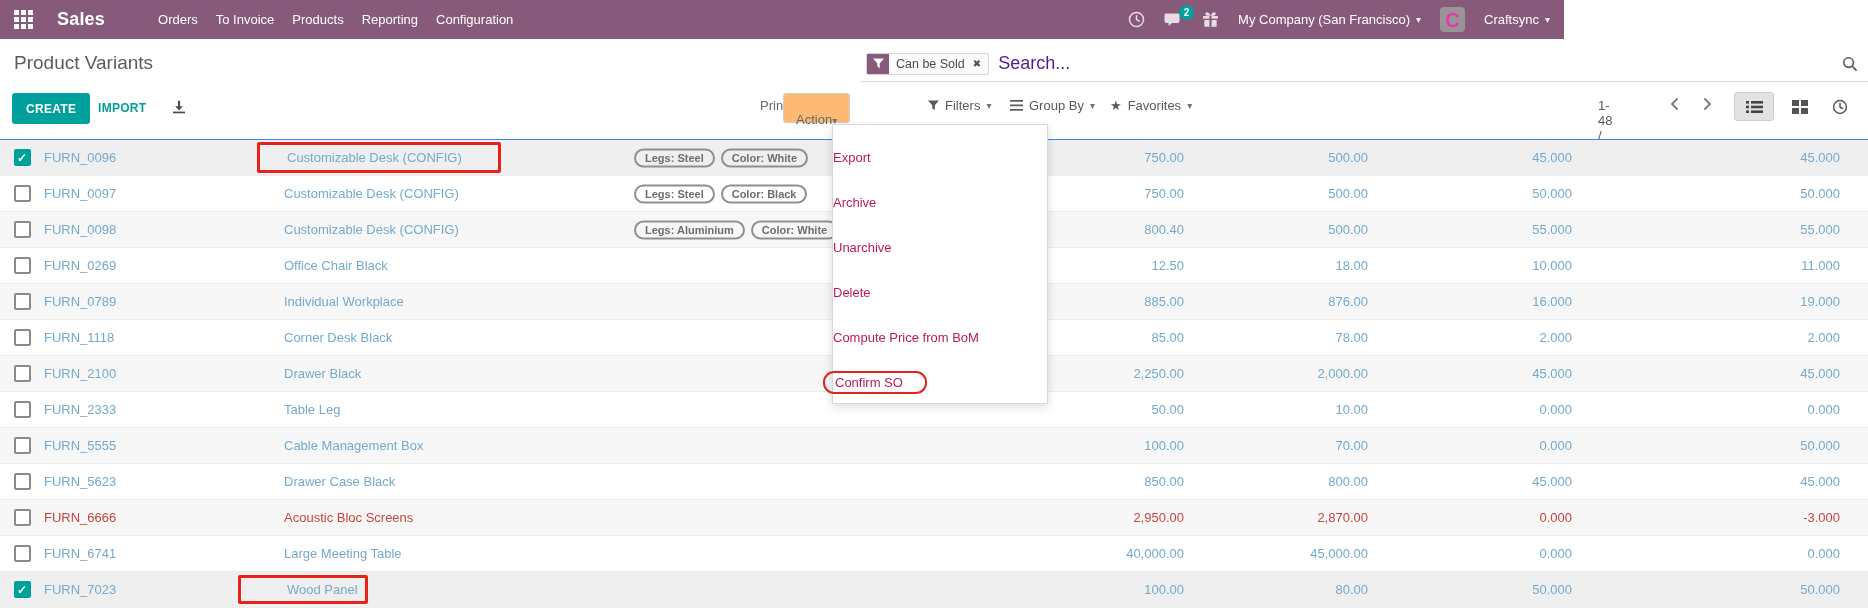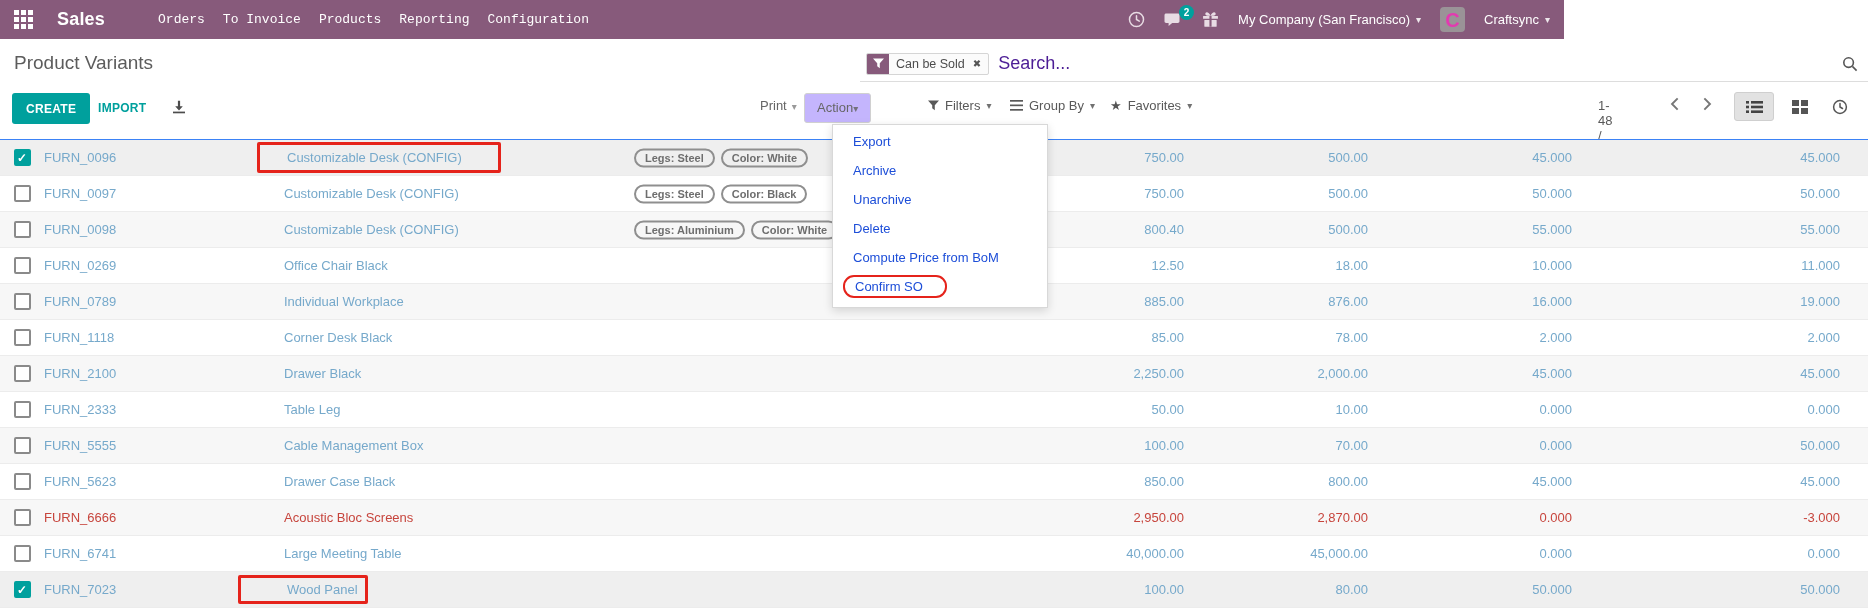--- a/index.html
+++ b/index.html
@@ -10,21 +10,21 @@
   html,body{width:1868px;height:611px;overflow:hidden;background:#fff;
     font-family:"Liberation Sans",sans-serif;font-size:13px;color:#666;}
   .page{position:relative;width:1564px;height:611px;}
 
   
   .navbar{position:absolute;top:0;left:0;width:100%;height:39px;background:var(--purple);
     display:flex;align-items:center;color:#fff;}
   .apps-icon{margin:0 0 0 14px;display:grid;grid-template-columns:repeat(3,5px);grid-gap:2px;cursor:pointer;}
   .apps-icon i{width:5px;height:5px;background:#fff;display:block;}
   .brand{font-size:18px;font-weight:bold;margin-left:24px;letter-spacing:.2px;cursor:pointer;}
-  .nav-menu{display:flex;margin-left:44px;font-family:Liberation Mono, monospace;}
+  .nav-menu{display:flex;margin-left:44px;}
   .nav-menu a{color:#fff;text-decoration:none;padding:0 9px;line-height:39px;display:block;}
   .nav-right{margin-left:auto;display:flex;align-items:center;gap:19px;padding-right:14px;}
   .nav-ico{position:relative;display:flex;align-items:center;color:#e8dce4;cursor:pointer;}
   .nav-ico svg{display:block;}
   .count-badge{position:absolute;top:-7px;right:-11px;background:var(--teal);color:#fff;
     font-size:10px;font-weight:bold;min-width:15px;height:15px;border-radius:8px;
     display:flex;align-items:center;justify-content:center;padding:0 3px;}
   .company,.username{display:flex;align-items:center;gap:6px;cursor:pointer;white-space:nowrap;}
   .caret{font-size:10px;line-height:1;opacity:.85;}
   .avatar{width:25px;height:25px;border-radius:4px;background:#9a9397;display:flex;
@@ -46,38 +46,38 @@
   
   .control-bar{position:absolute;top:84px;left:0;width:100%;height:44px;}
   .btn-create{position:absolute;left:12px;top:9px;height:31px;padding:0 14px;background:var(--teal);
     color:#fff;border:none;border-radius:3px;font-size:12px;font-weight:bold;letter-spacing:.3px;cursor:pointer;}
   .btn-import{position:absolute;left:98px;top:9px;height:31px;line-height:31px;color:var(--teal);
     font-size:12px;font-weight:bold;letter-spacing:.3px;background:none;border:none;cursor:pointer;}
   .dl-icon{position:absolute;left:172px;top:16px;color:#4c4c4c;cursor:pointer;}
   .dd{position:absolute;top:14px;color:#666;cursor:pointer;white-space:nowrap;}
   .dd .caret{color:#888;margin-left:5px;}
   .print-dd{left:760px;}
-  .action-btn{position:absolute;left:804px;top:9px;height:30px;line-height:28px;padding:0 12px;
-    border:1px solid #d0d0d0;border-radius:3px;background:#c4b5fd;color:#666;cursor:pointer;white-space:nowrap;}
+  .action-btn{position:absolute;left:783px;top:9px;height:30px;line-height:28px;padding:12px 12px;
+    border:1px solid #d0d0d0;border-radius:3px;background:#fdba74;color:#666;cursor:pointer;white-space:nowrap;}
   .tool{position:absolute;top:14px;display:flex;align-items:center;gap:6px;color:#595959;cursor:pointer;white-space:nowrap;}
   .tool svg{display:block;}
   .tool .star{font-size:13px;color:#555;}
   .filters-tool{left:928px;} .groupby-tool{left:1010px;} .favorites-tool{left:1110px;}
   .pager-text{position:absolute;left:1598px;top:14px;color:#595959;}
   .pg-btn{position:absolute;top:13px;color:#777;cursor:pointer;}
   .pg-prev{left:1670px;} .pg-next{left:1703px;}
   .vsw{position:absolute;top:8px;width:40px;height:29px;display:flex;align-items:center;
     justify-content:center;color:#555;border-radius:3px;cursor:pointer;}
   .vsw.active{background:#e2e2e2;border:1px solid #cfcfcf;color:#444;}
   .vsw-list{left:1734px;} .vsw-kanban{left:1780px;} .vsw-clock{left:1820px;}
 
   
   .action-menu{position:absolute;left:832px;top:124px;width:216px;background:#fff;z-index:30;
     border:1px solid #d8d8d8;box-shadow:0 3px 9px rgba(0,0,0,.14);padding:2px 0 6px 0;}
-  .menu-item{height:29px;line-height:29px;padding-left:20px;color:#1d4ed8;cursor:pointer;white-space:nowrap;}
+  .menu-item{height:29px;line-height:29px;color:#be185d;cursor:pointer;white-space:nowrap;margin-top:16px;}
   .annot-pill{display:inline-block;border:2px solid var(--annot);border-radius:11px;
     padding:1px 22px 1px 10px;margin-left:-10px;line-height:17px;}
 
   
   .table{position:absolute;top:139px;left:0;width:1868px;border-top:1px solid #3b82f6;}
   .row{display:grid;grid-template-columns:44px 240px 1fr 150px 184px 204px 268px;
     height:36px;align-items:center;padding-right:28px;border-bottom:1px solid #ececec;
     position:relative;cursor:pointer;color:var(--blue);}
   .row.odd{background:#f7f7f7;}
   .row.checked{background:#efefef;}

